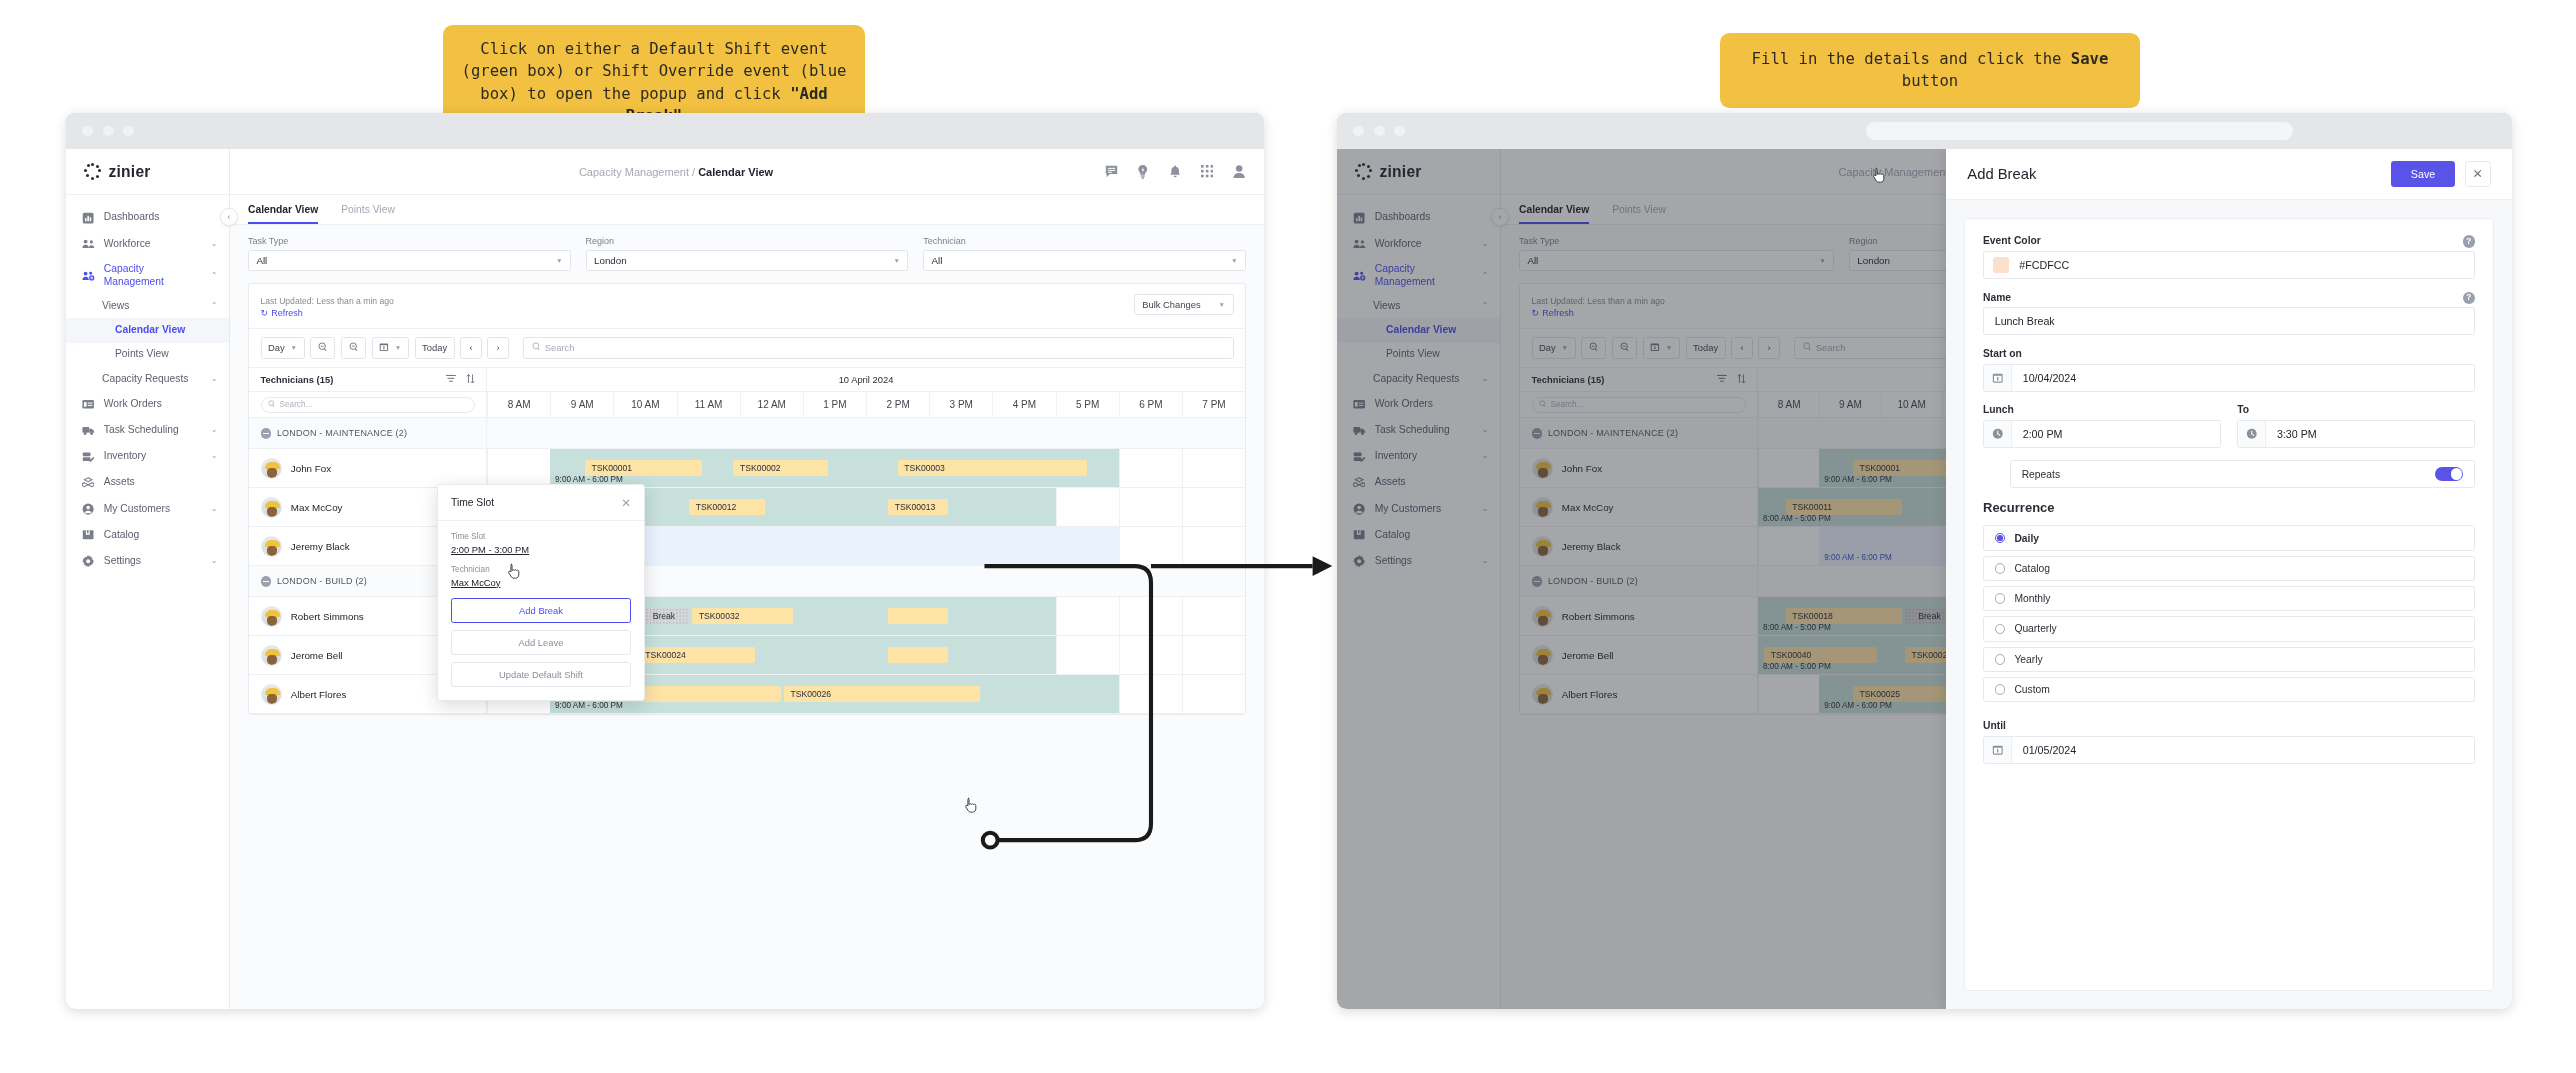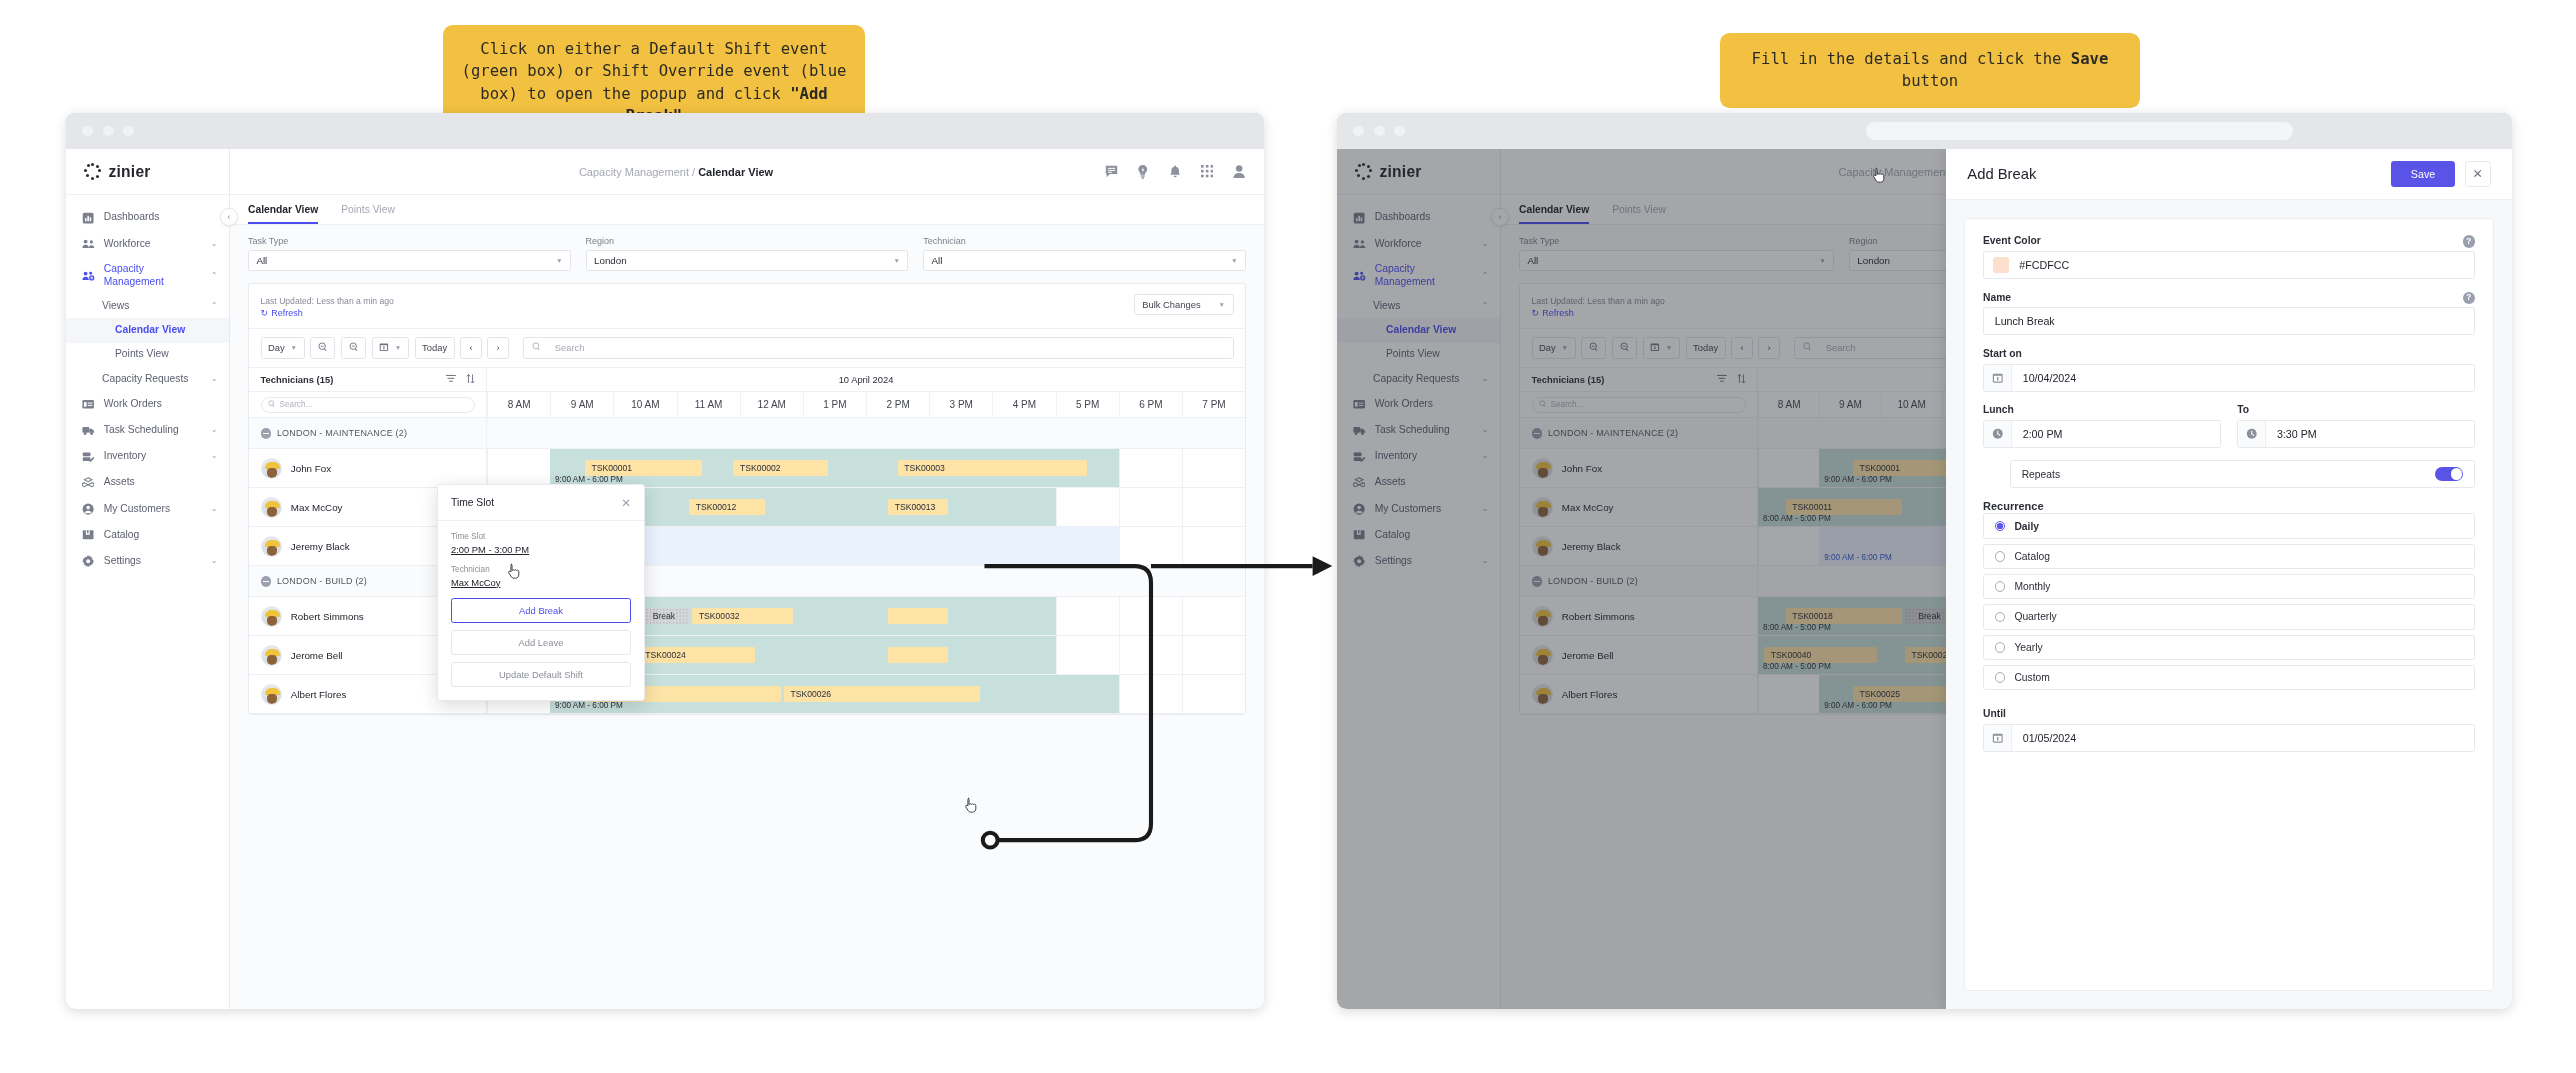--- a/index.html
+++ b/index.html
@@ -135,21 +135,21 @@
     border-top: 0.8px solid #eef0f3; padding: 8.2px 11.5px; display: flex; align-items: center; gap: 5.7px;
   }
   .tbtn {
     height: 21.3px; min-width: 21.3px; border: 0.8px solid #e2e4e9; border-radius: 2.5px;
     display: flex; align-items: center; justify-content: center; gap: 5.7px;
     font-size: 9.4px; color: #43464f; padding: 0 6.6px; background: #fff;
   }
   .tbtn .caret { font-size: 6.6px; color: #9aa0ae; }
   .searchbox {
     flex: 1; margin-left: 8.2px; height: 21.3px; border: 0.8px solid #e2e4e9; border-radius: 2.5px;
-    display: flex; align-items: center; gap: 14px; padding: 0 8.2px; font-size: 9.4px; color: #a6aab4;
+    display: flex; align-items: center; gap: 4px; padding: 0 8.2px; font-size: 9.4px; color: #a6aab4;
   }
 
   
   .cal { border-top: 0.8px solid #eef0f3; }
   .cal-head { display: flex; height: 24.6px; border-bottom: 0.8px solid #eef0f3; }
   .cal-left-head {
     width: 238px; flex-shrink: 0; display: flex; align-items: center;
     padding: 0 11.5px; font-size: 9.4px; font-weight: 700; color: #2b2e36;
     border-right: 0.8px solid #eef0f3;
   }
@@ -301,21 +301,21 @@
     display: flex; align-items: center; padding: 0 10.7px; gap: 9px;
     font-size: 10.3px; color: #2b2e36; margin-bottom: 4.9px;
   }
   .radio {
     width: 10.7px; height: 10.7px; border-radius: 50%; border: 1.2px solid #a9adb7; flex-shrink: 0;
     display: flex; align-items: center; justify-content: center;
   }
   .radio.on { border-color: #5a53e8; }
   .radio.on::after { content:''; width: 5.7px; height: 5.7px; border-radius: 50%; background: #5a53e8; }
   .radio-row.sel { font-weight: 700; }
-  .group-label { font-size: 11px; color: #2b2e36; font-weight: 600; margin-bottom: 1px; }
+  .group-label { font-size: 13px; color: #2b2e36; font-weight: 600; margin-bottom: 10px; }
 
   
   .cursor { position: absolute; width: 13px; height: 16.4px; z-index: 60; pointer-events:none; }
 </style>
 </head>
 <body>
 
 <div class="callout" id="callout-left">
   <span>Click on either a Default Shift event (green box) or Shift Override event (blue box) to open the popup and click </span><b>"Add Break"</b>
 </div>

